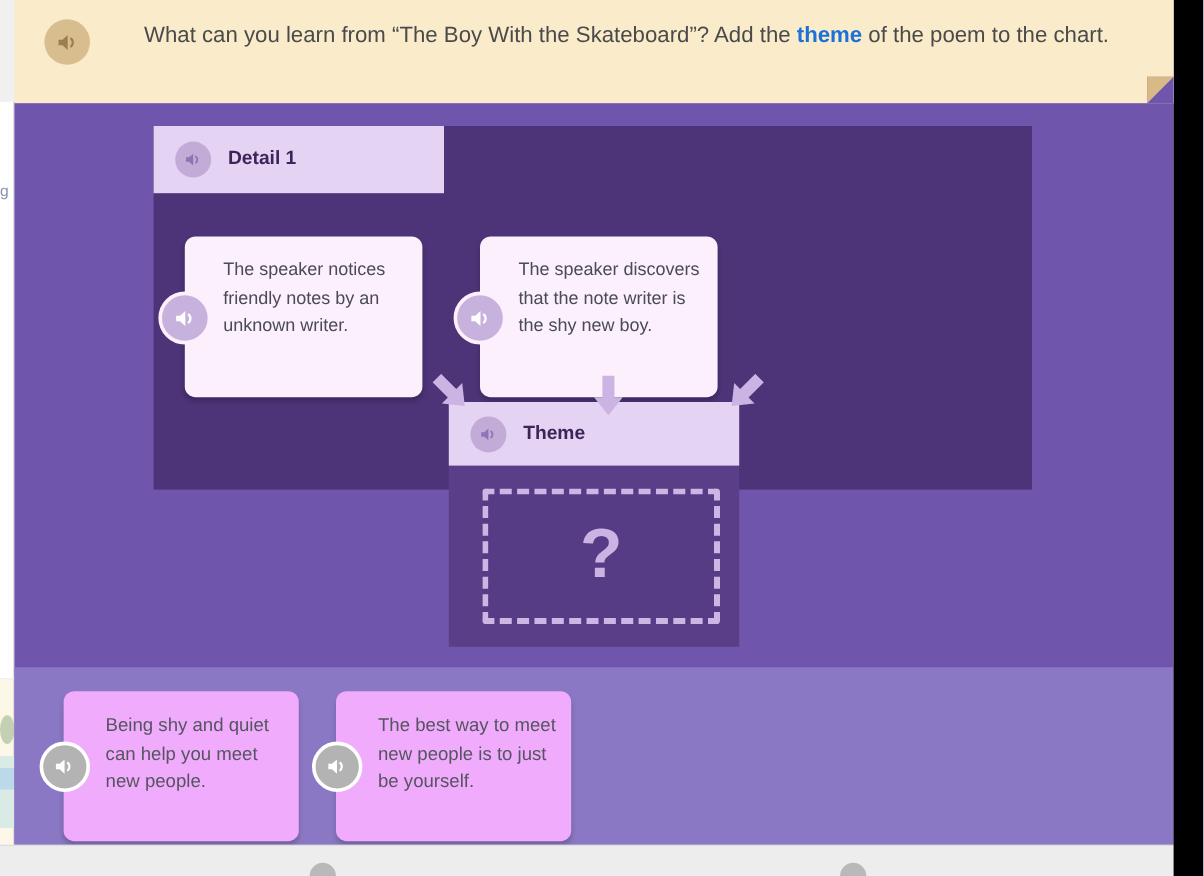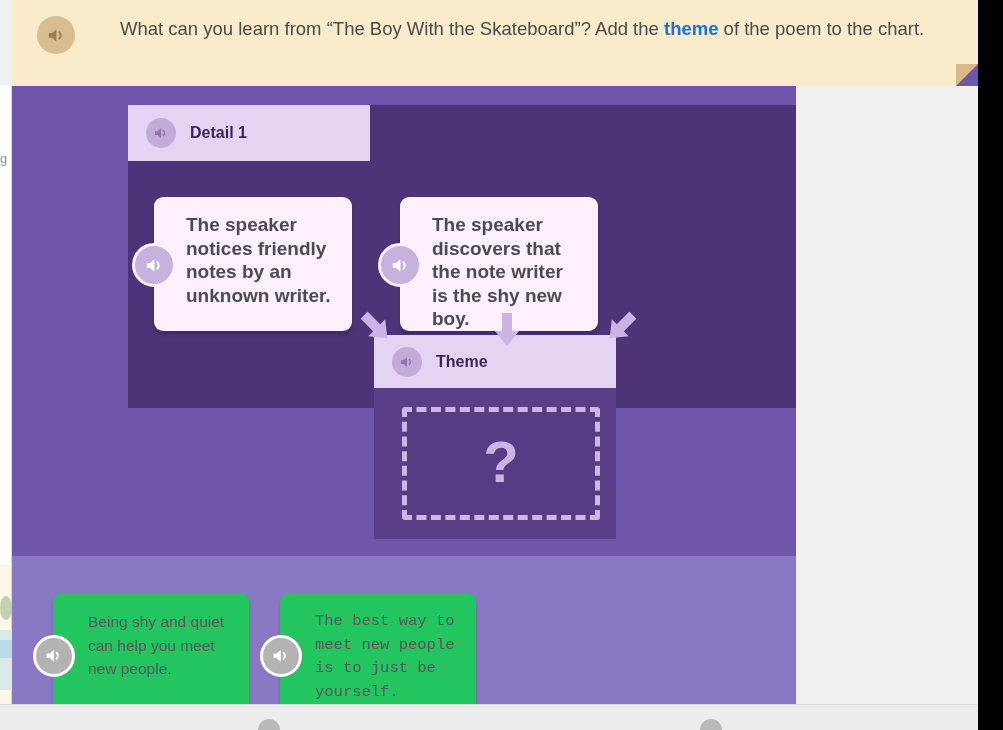--- a/index.html
+++ b/index.html
@@ -88,21 +88,21 @@
     position: absolute;
     right: 0; top: 0;
     width: 25px; height: 730px;
     background: #000000;
   }
 
   
   .stage {
     position: absolute;
     left: 12px; top: 85px;
-    width: 784px; height: 619px;
+    width: 966px; height: 619px;
     background: #7055ad;
     overflow: hidden;
   }
 
   
   .banner {
     position: absolute;
     left: 12px; top: 0;
     width: 966px; height: 86px;
     background: #faeccb;
@@ -192,24 +192,23 @@
     left: 26px; top: 92px;
     width: 198px; height: 134px;
     background: #fbf0fb;
     border-radius: 9px;
     box-shadow: 0 3px 4px rgba(0,0,0,.22);
   }
   .detail-card .card-text {
     position: absolute;
     left: 32px; top: 16px;
     width: 152px;
-    font-size: 19px;
+    font-size: 15px;
     line-height: 23.5px;
     color: #4b4b58;
-    font-weight: bold;
   }
   .detail-card .card-spk {
     position: absolute;
     left: -22px; top: 46px;
     width: 44px; height: 44px;
     border-radius: 50%;
     background: #c6b2dd;
     border: 3px solid #fbf0fb;
     display: flex;
     align-items: center;
@@ -279,28 +278,28 @@
 
   
   .answer-tray {
     position: absolute;
     left: 0; top: 471px;
     width: 966px; height: 148px;
     background: #8b78c4;
   }
   .answer-card {
     position: absolute;
-    top: 37px;
+    top: 20px;
     width: 196px; height: 125px;
-    background: #22c55e;
+    background: #f0abfc;
     border-radius: 9px;
     box-shadow: 0 4px 4px rgba(0,0,0,.18);
   }
   .answer-card.k1 { left: 41px; }
-  .answer-card.k2 { left: 268px; font-family: Liberation Mono, monospace; }
+  .answer-card.k2 { left: 268px; }
   .answer-card.k3 { left: 498px; }
   .answer-card.k4 { left: 726px; }
 
   .answer-card .ans-text {
     position: absolute;
     left: 35px; top: 17px;
     width: 150px;
     font-size: 15.5px;
     line-height: 23.5px;
     color: #555560;

